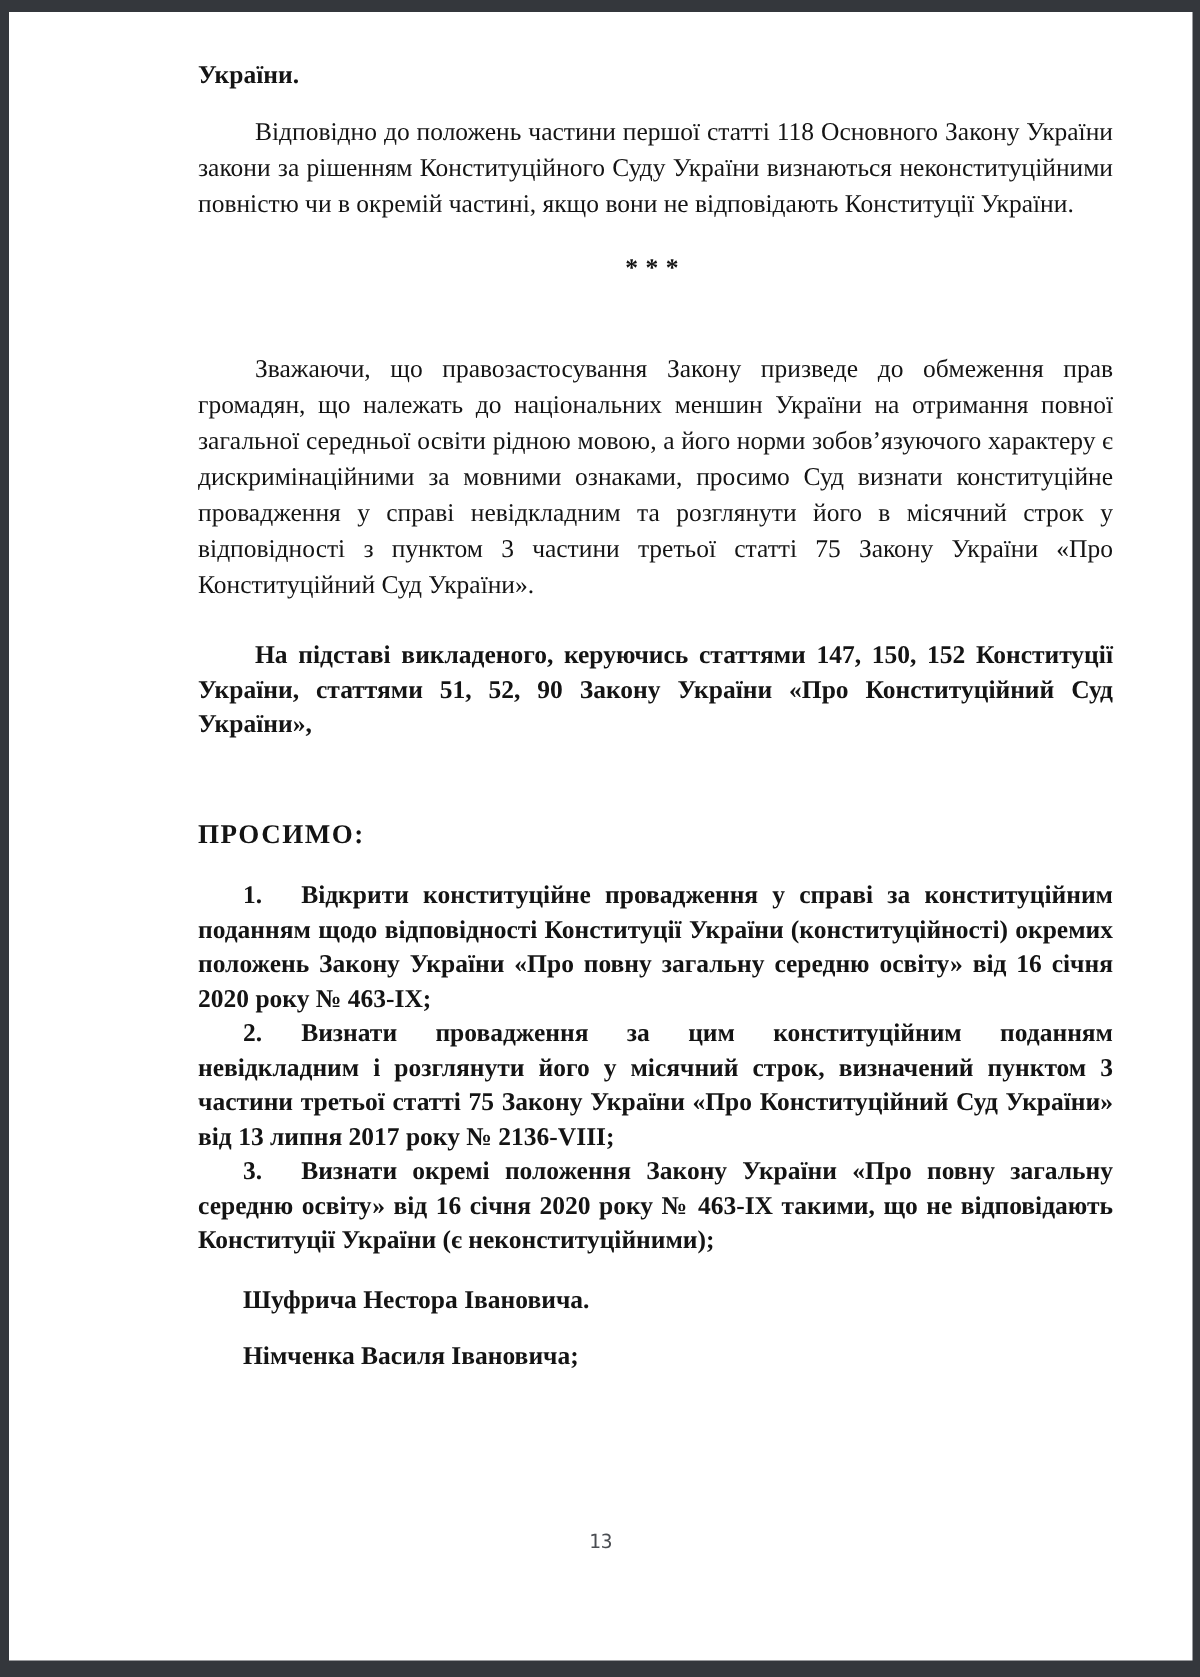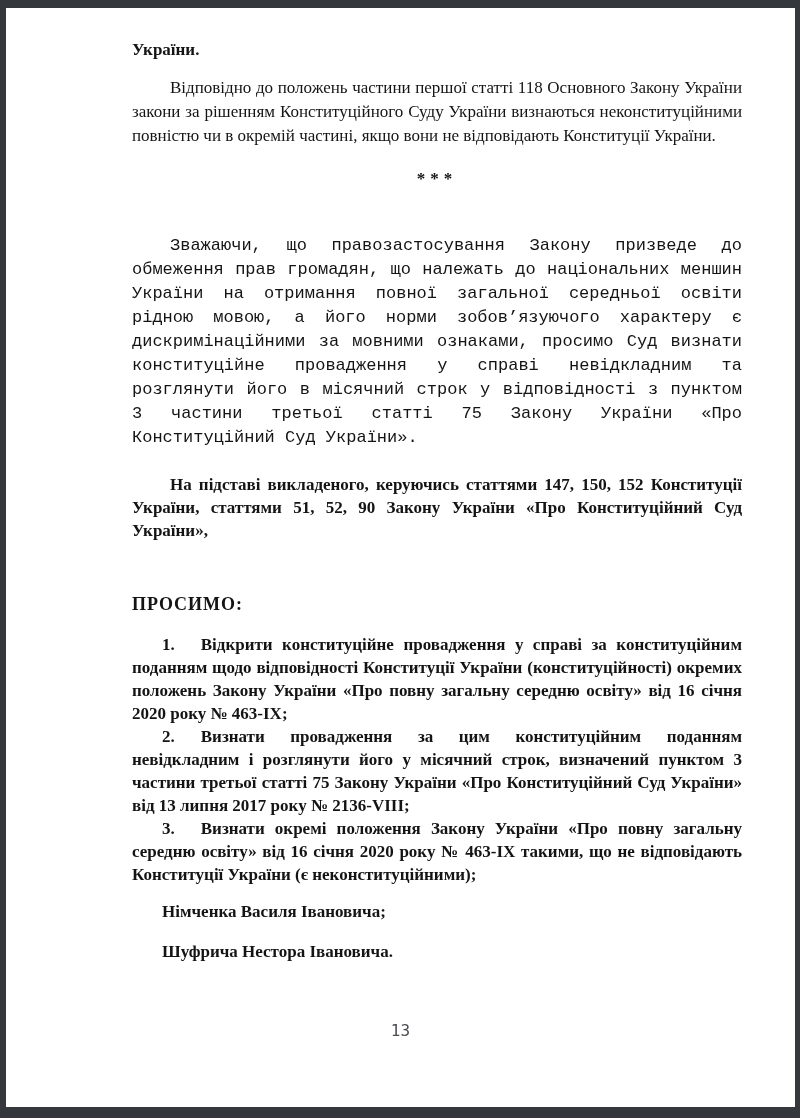--- a/index.html
+++ b/index.html
@@ -42,21 +42,20 @@
   }
   .separator {
     margin-top: 19px !important;
     text-align: center !important;
     font-weight: bold;
     letter-spacing: 5px;
   }
   .para-urgency {
     margin-top: 43px !important;
     text-indent: 38px;
-    font-family: Liberation Mono, monospace;
   }
   .para-basis {
     margin-top: 23px !important;
     text-indent: 38px;
     font-weight: bold;
     line-height: 23px !important;
   }
   .heading-request {
     margin-top: 50px !important;
     text-align: right;
@@ -85,21 +84,21 @@
   }
   .rep-name.first { margin-top: 14px !important; }
   .rep-name.second { margin-top: 17px !important; }
   .page-number {
     position: absolute;
     left: 0;
     right: 0;
     top: 1013px;
     text-align: center;
     font-family: "DejaVu Sans Mono", "Liberation Mono", monospace;
-    font-size: 16px;
+    font-size: 13px;
     color: #4a4d52;
   }
 </style>
 </head>
 <body>
 
 <div class="page">
   <div class="content">
 
     <p class="opening">України.</p>
@@ -120,20 +119,20 @@
 
     <p class="petition-item">
       <span class="num">2.</span><span>Визнати провадження за цим конституційним поданням невідкладним і розглянути його у місячний строк, визначений пунктом 3 частини третьої статті 75 Закону України «Про Конституційний Суд України» від 13 липня 2017 року № 2136-VIII;</span>
     </p>
 
     <p class="petition-item">
       <span class="num">3.</span><span>Визнати окремі положення Закону України «Про повну загальну середню освіту» від 16 січня 2020 року № 463-IX такими, що не відповідають Конституції України (є неконституційними);</span>
     </p>
 
 
+    <p class="rep-name second">Шуфрича Нестора Івановича.</p>
+
     <p class="rep-name first">Німченка Василя Івановича;</p>
-
-    <p class="rep-name second">Шуфрича Нестора Івановича.</p>
 
   </div>
 
   <div class="page-number">13</div>
 </div>
 
 </body></html>

